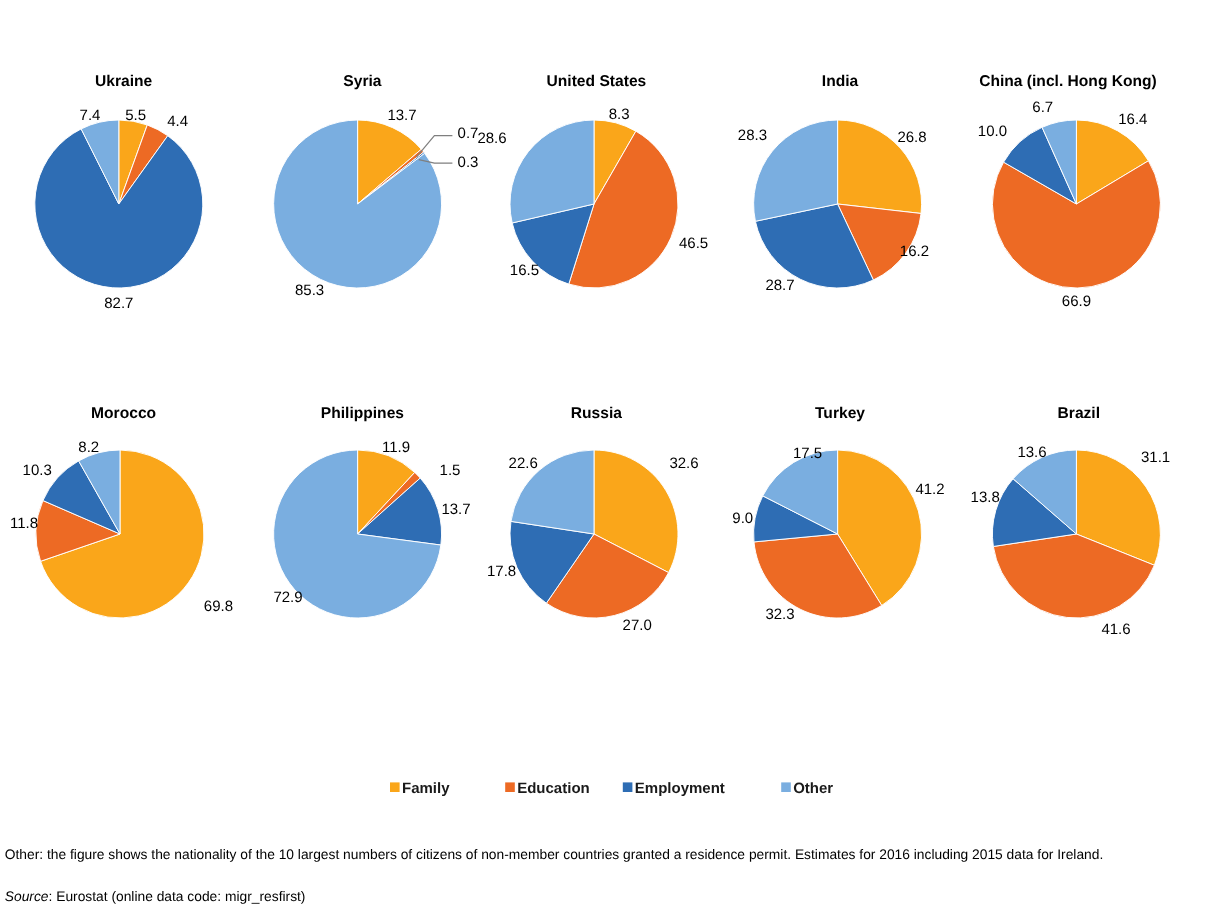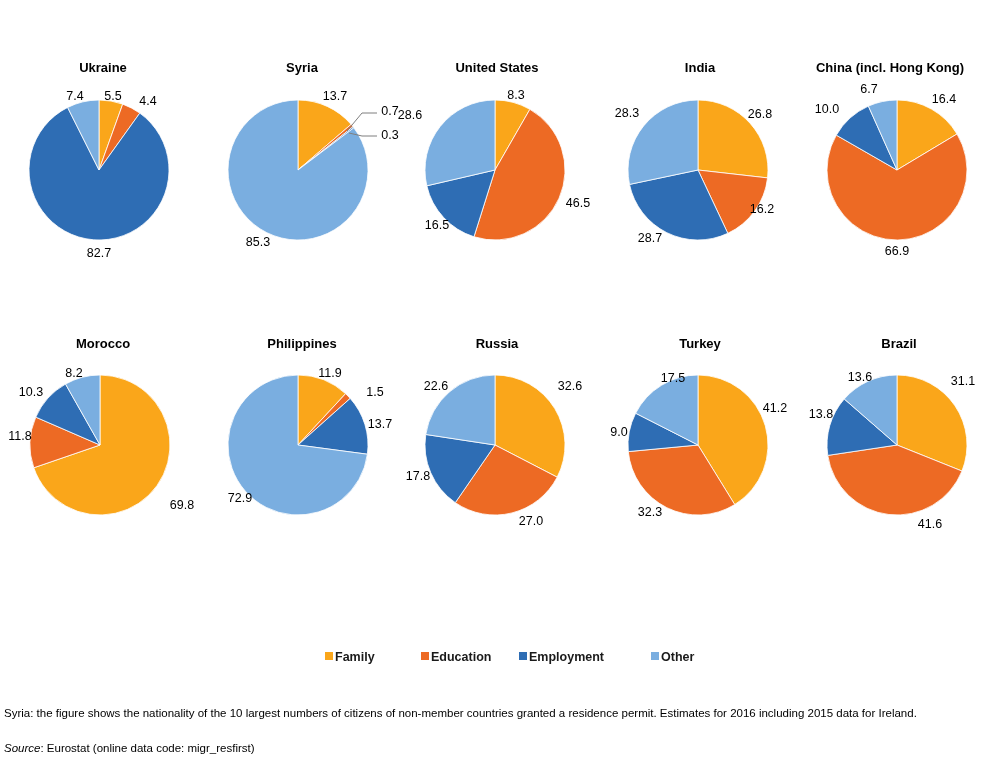--- a/index.html
+++ b/index.html
@@ -187,18 +187,18 @@
       <rect x="519" y="652" width="8" height="8" fill="#2E6DB4"></rect>
       <text x="529" y="661" class="legend-label" text-anchor="start">Employment</text>
       <rect x="651" y="652" width="8" height="8" fill="#7AAEE0"></rect>
       <text x="661" y="661" class="legend-label" text-anchor="start">Other</text>
     </g>
   </svg>
 
 <div class="sep-line"></div>
 
 <div class="footnote" id="note-block">
-  <span>Syria:</span><span> the figure shows the nationality of the 10 largest numbers of citizens of non-member countries granted a residence permit. Estimates for 2016 including 2015 data for Ireland.</span>
+  <span>Other:</span><span> the figure shows the nationality of the 10 largest numbers of citizens of non-member countries granted a residence permit. Estimates for 2016 including 2015 data for Ireland.</span>
 </div>
 
 <div class="footnote" id="source-block">
   <span class="src-word">Source</span><span>:  Eurostat (online data code: migr_resfirst)</span>
 </div>
 
 </body></html>

